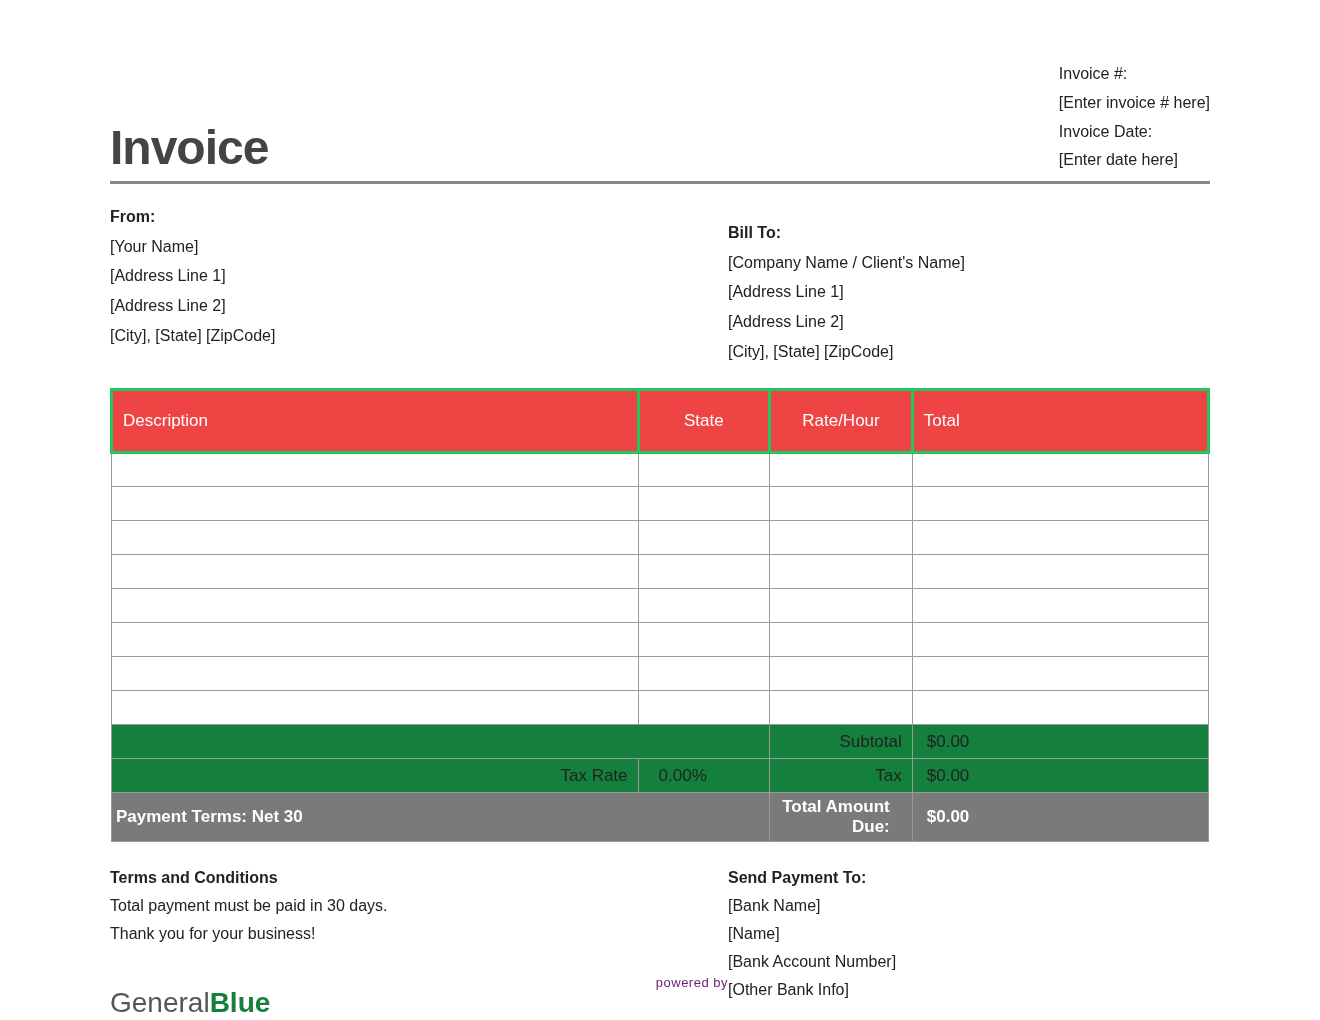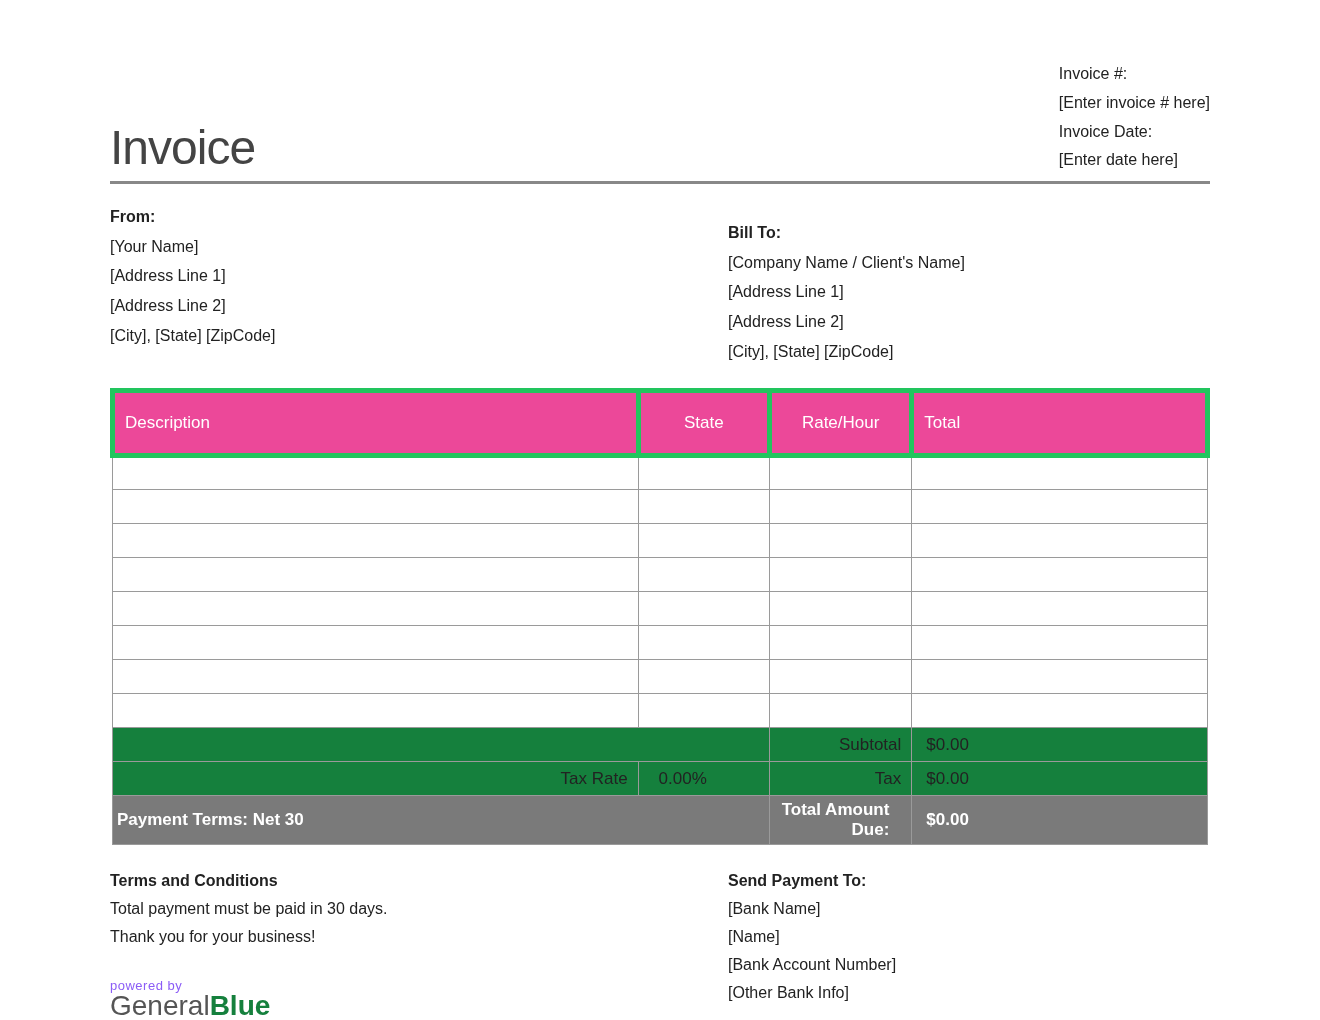--- a/index.html
+++ b/index.html
@@ -13,21 +13,21 @@
   }
   .header {
     display: flex;
     justify-content: space-between;
     align-items: flex-end;
     border-bottom: 3px solid #888;
     padding-bottom: 6px;
   }
   .title {
     font-size: 48px;
-    font-weight: normal;
+    font-weight: bold;
     color: #444;
     letter-spacing: -1px;
   }
   .meta {
     font-size: 16px;
     line-height: 1.8;
   }
   .meta-row { display: flex; flex-direction: column; }
   .meta-label { width: 120px; }
   .meta-value { }
@@ -40,26 +40,26 @@
   .from-block { flex: 0 0 618px; }
   .bill-block { flex: 1; margin-top: 16px; }
   .block-heading { font-weight: bold; }
   table.items {
     width: 100%;
     border-collapse: collapse;
     margin-top: 22px;
     font-size: 17px;
   }
   table.items th {
-    background: #ec4899;
+    background: #ef4444;
     color: #fff;
     font-weight: normal;
     text-align: left;
     padding: 20px 10px;
-    border: 5px solid #22c55e;
+    border: 3px solid #22c55e;
   }
   table.items th.center { text-align: center; }
   table.items td {
     border: 1px solid #9a9a9a;
     height: 34px;
     padding: 4px 10px;
   }
   .col-desc { width: 48%; }
   .col-hours { width: 12%; }
   .col-rate { width: 13%; }
@@ -86,22 +86,23 @@
   }
   .terms-block { flex: 0 0 618px; }
   .payment-block { flex: 1; }
   .footer .heading { font-weight: bold; }
   .powered {
     margin-top: 28px;
     line-height: 1;
   }
   .powered .pb {
     font-size: 13px;
-    color: #8b5cf6;
+    color: #701a75;
     letter-spacing: 0.5px;
+    text-align: right;
   }
   .powered .logo {
     font-size: 28px;
     color: #555;
   }
   .powered .logo .g { font-weight: normal; color: #555; }
   .powered .logo .b { font-weight: bold; color: #15803d; }
 </style>
 </head>
 <body>

